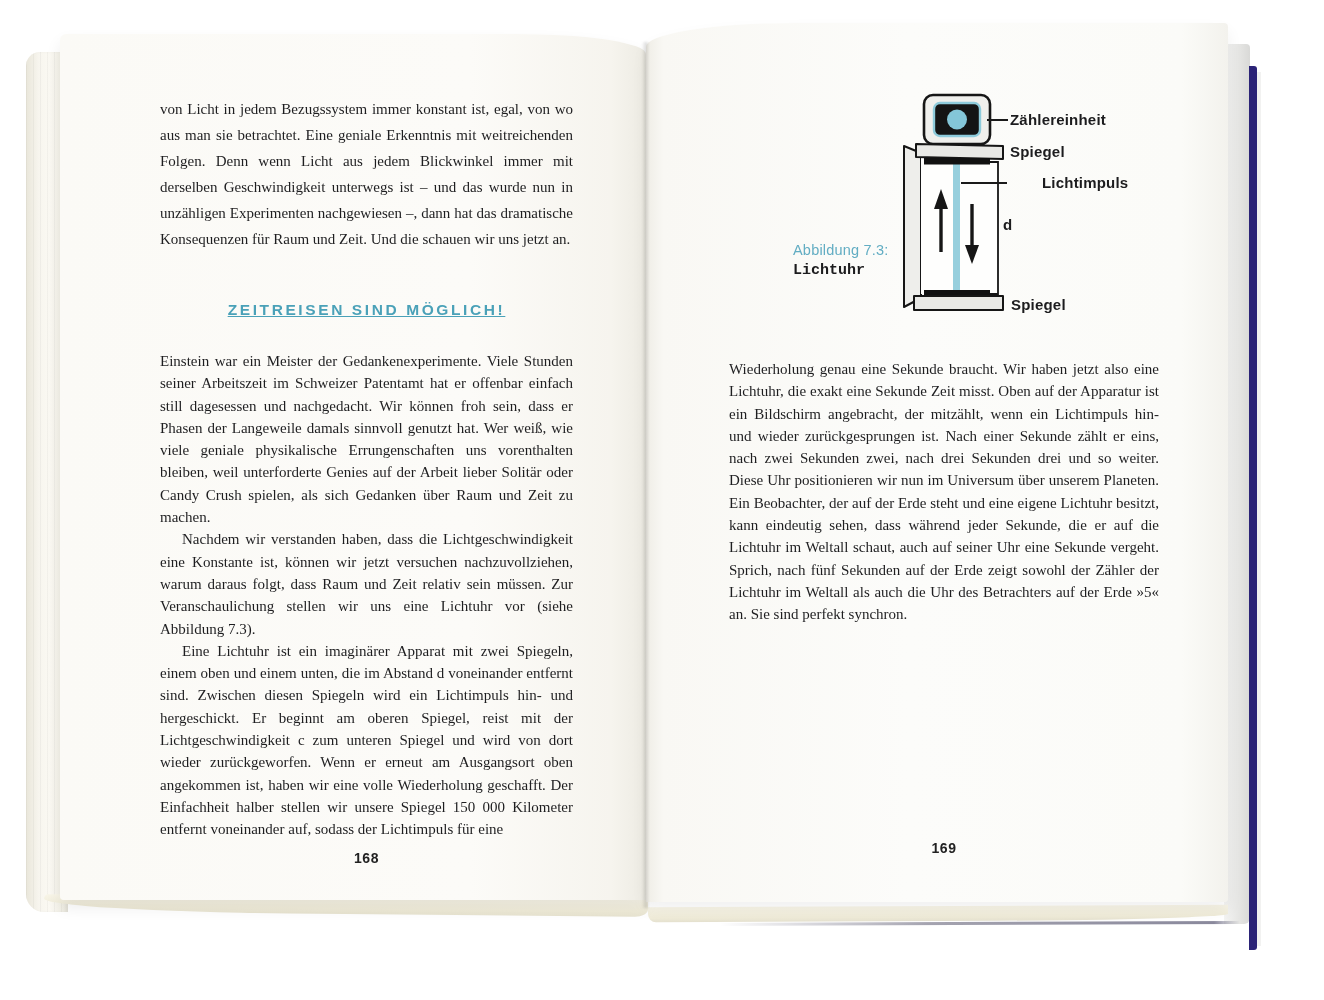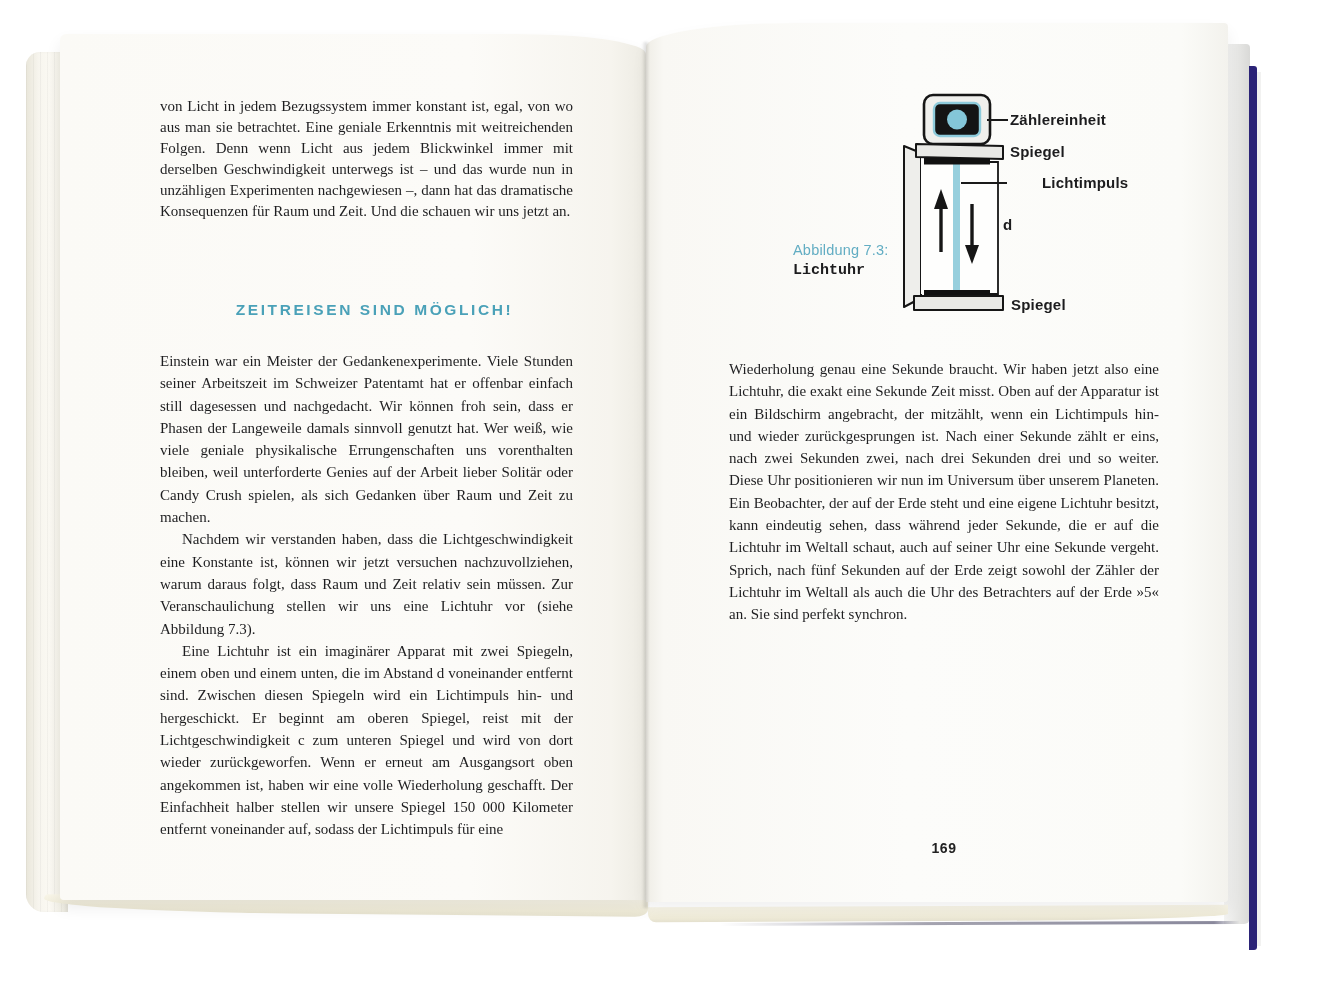--- a/index.html
+++ b/index.html
@@ -43,21 +43,21 @@
     box-shadow:0 8px 16px rgba(0,0,0,0.06);}
   .gutter{position:absolute;left:642px;top:42px;width:7px;height:866px;
     background:linear-gradient(90deg,rgba(0,0,0,0) 0%,rgba(0,0,0,0.10) 45%,rgba(0,0,0,0.14) 55%,rgba(0,0,0,0) 100%);
     filter:blur(1px);}
 
   
   .bodytext{position:absolute;color:#1e1e20;font-size:15px;line-height:22.3px;
     text-align:justify;hyphens:none;}
   .bodytext p{margin:0;}
   .bodytext p.indent{text-indent:22px;}
-  .intro-par{position:absolute;color:#1e1e20;font-size:15px;line-height:21px;text-align:justify;}
+  .intro-par{position:absolute;color:#1e1e20;font-size:15px;line-height:26px;text-align:justify;}
   .section-heading{position:absolute;font-family:"Liberation Sans","DejaVu Sans",sans-serif;
     font-size:15.5px;font-weight:700;letter-spacing:2.6px;text-align:center;}
   .pagenum{position:absolute;font-family:"Liberation Sans","DejaVu Sans",sans-serif;
     font-size:14px;font-weight:700;letter-spacing:0.5px;color:#222;text-align:center;}
 
   
   .figlabel{position:absolute;font-family:"Liberation Sans","DejaVu Sans",sans-serif;
     font-size:15px;font-weight:700;color:#1c1c1e;letter-spacing:0.2px;white-space:nowrap;}
   .figcap-label{position:absolute;font-family:"Liberation Sans","DejaVu Sans",sans-serif;
     font-size:14.5px;font-weight:400;letter-spacing:0.2px;white-space:nowrap;}
@@ -76,28 +76,29 @@
   <div class="cover-navy" style="background:#2b2377;"></div>
   <div class="cover-backpage"></div>
   <div class="bottom-edge-left"></div>
   <div class="bottom-edge-right"></div>
   <div class="bottom-cover-line"></div>
 
   <div class="page page-left">
 
     <div class="intro-par" style="left:100px;top:62px;width:413px;">von Licht in jedem Bezugssystem immer konstant ist, egal, von wo aus man sie betrachtet. Eine geniale Erkenntnis mit weitreichenden Folgen. Denn wenn Licht aus jedem Blickwinkel immer mit derselben Geschwindigkeit unterwegs ist – und das wurde nun in unzähligen Experimenten nachgewiesen –, dann hat das dramatische Konsequenzen für Raum und Zeit. Und die schauen wir uns jetzt an.</div>
 
-    <div class="section-heading" style="left:108px;top:267px;width:413px;color:#4aa1b8;">ZEITREISEN SIND MÖGLICH!</div>
+    <div class="section-heading" style="left:100px;top:267px;width:413px;color:#4aa1b8;text-decoration:underline;">ZEITREISEN SIND MÖGLICH!</div>
 
     <div class="bodytext" style="left:100px;top:316px;width:413px;">
       <p>Einstein war ein Meister der Gedankenexperimente. Viele Stunden seiner Arbeitszeit im Schweizer Patentamt hat er offenbar einfach still dagesessen und nachgedacht. Wir können froh sein, dass er Phasen der Langeweile damals sinnvoll genutzt hat. Wer weiß, wie viele geniale physikalische Errungenschaften uns vorenthalten bleiben, weil unterforderte Genies auf der Arbeit lieber Solitär oder Candy Crush spielen, als sich Gedanken über Raum und Zeit zu machen.</p>
       <p class="indent">Nachdem wir verstanden haben, dass die Lichtgeschwindigkeit eine Konstante ist, können wir jetzt versuchen nachzuvollziehen, warum daraus folgt, dass Raum und Zeit relativ sein müssen. Zur Veranschaulichung stellen wir uns eine Lichtuhr vor (siehe Abbildung 7.3).</p>
       <p class="indent">Eine Lichtuhr ist ein imaginärer Apparat mit zwei Spiegeln, einem oben und einem unten, die im Abstand d voneinander entfernt sind. Zwischen diesen Spiegeln wird ein Lichtimpuls hin- und hergeschickt. Er beginnt am oberen Spiegel, reist mit der Lichtgeschwindigkeit c zum unteren Spiegel und wird von dort wieder zurückgeworfen. Wenn er erneut am Ausgangsort oben angekommen ist, haben wir eine volle Wiederholung geschafft. Der Einfachheit halber stellen wir unsere Spiegel 150 000 Kilometer entfernt voneinander auf, sodass der Lichtimpuls für eine</p>
     </div>
 
+    <div class="pagenum" style="left:100px;top:816px;width:413px;">168</div>
   </div>
 
   <div class="page page-right">
 
     <div>
 
       <svg class="clock-svg" style="left:249px;top:69px;" width="115" height="225" viewBox="0 0 115 225">
 
         <polygon points="9,54 26,61 26,206 9,215" fill="#eeeeeb" stroke="#161616" stroke-width="2" stroke-linejoin="round"></polygon>
 

